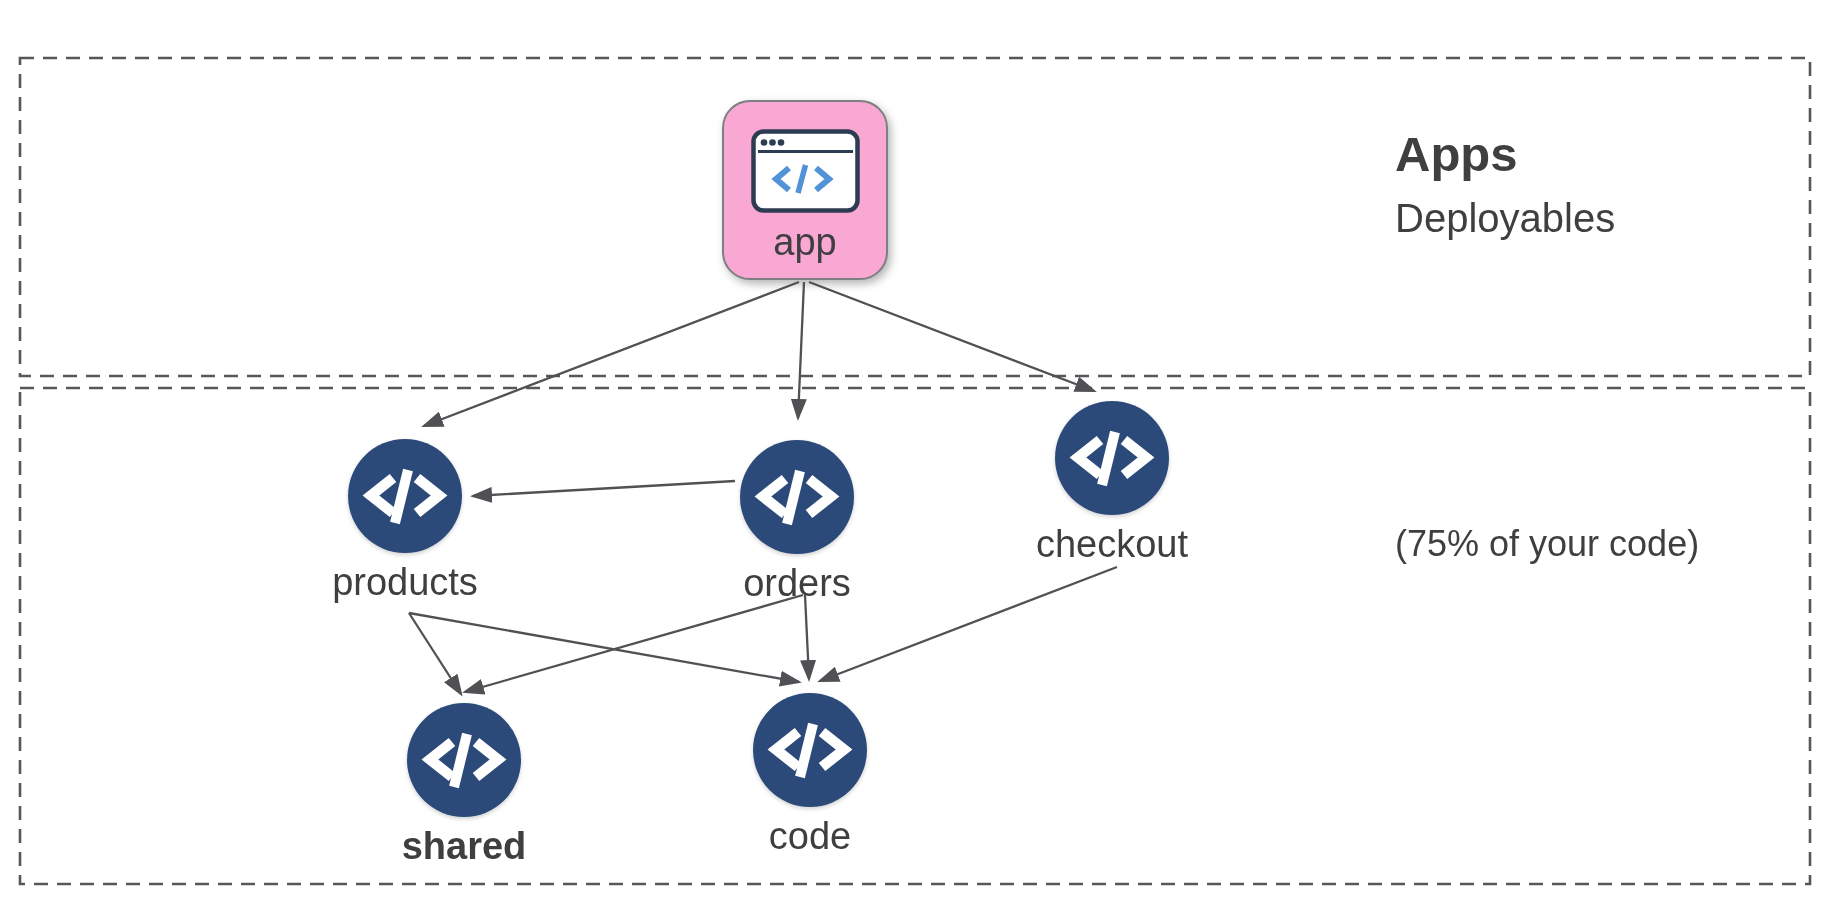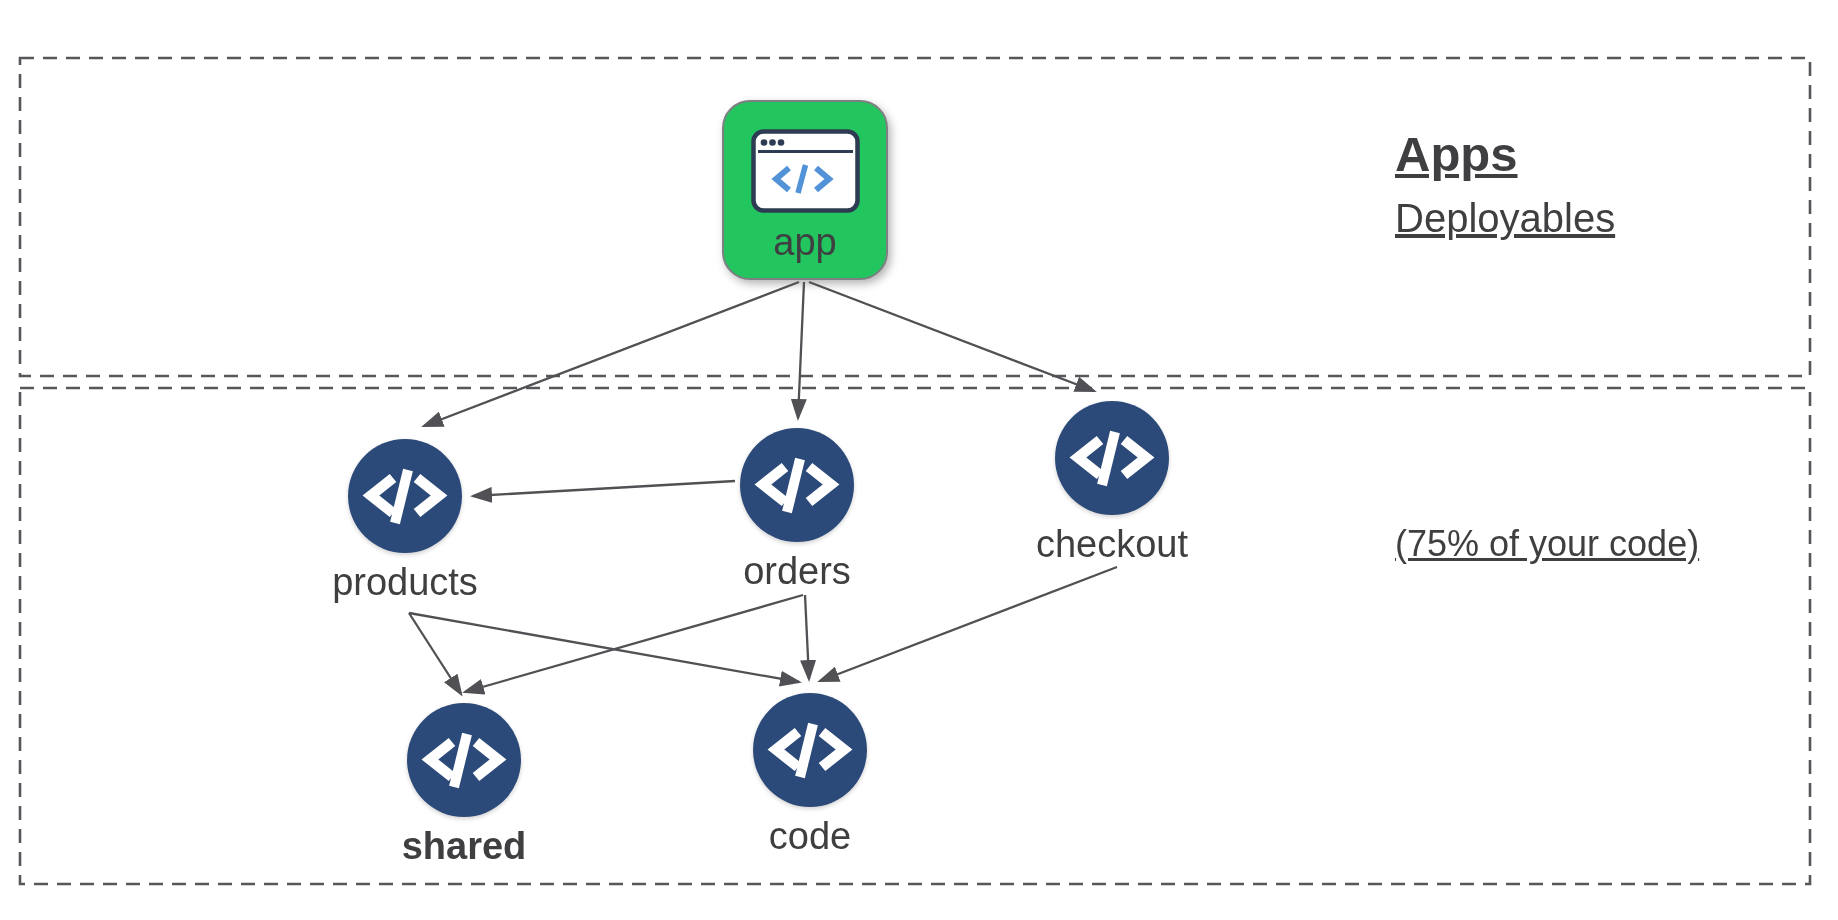--- a/index.html
+++ b/index.html
@@ -14,21 +14,21 @@
   body{font-family:"Liberation Sans","DejaVu Sans",sans-serif;}
   .canvas{position:relative;width:1838px;height:920px;background:#ffffff;overflow:hidden;}
 
   #layer{position:absolute;left:0;top:0;width:1838px;height:920px;}
   .zone-rect{fill:none;stroke:var(--zone-border);stroke-width:2.6;stroke-dasharray:14 9;}
   #edges line{stroke:var(--arrow);stroke-width:2.3;}
 
   
   .app-node{
     position:absolute;width:166px;height:180px;box-sizing:border-box;
-    background:#22c55e;border:2.5px solid #7d7f83;border-radius:28px;
+    background:#f9a8d4;border:2.5px solid #7d7f83;border-radius:28px;
     box-shadow:3px 4px 9px rgba(90,90,90,.45);
     display:flex;flex-direction:column;align-items:center;
   }
   .browser-icon{width:109px;height:84px;margin-top:27px;}
   .browser-icon .bw{fill:#ffffff;stroke:var(--icon-stroke);stroke-width:4.5;}
   .browser-icon circle{fill:var(--icon-stroke);}
   .browser-icon .chrome-line{stroke:var(--icon-stroke);stroke-width:3;}
   .browser-icon .blue-code polyline{fill:none;stroke:var(--icon-code);stroke-width:6;stroke-linejoin:miter;}
   .browser-icon .blue-code line{stroke:var(--icon-code);stroke-width:5.5;}
   .app-label{margin-top:9px;font-size:38px;color:var(--text);line-height:1.1;}
@@ -41,21 +41,21 @@
   }
   .lib-circle svg{position:absolute;inset:0;width:114px;height:114px;}
   .lib-circle polyline{fill:none;stroke:#ffffff;stroke-width:10.5;stroke-linejoin:miter;}
   .lib-circle line{stroke:#ffffff;stroke-width:10;}
   .lib-label{
     position:absolute;top:123px;left:50%;transform:translateX(-50%);
     font-size:38px;color:var(--text);white-space:nowrap;line-height:1.1;
   }
 
   
-  .section-label{position:absolute;color:var(--text);text-decoration:underline;}
+  .section-label{position:absolute;color:var(--text);}
   .zone-title{font-size:49px;font-weight:700;line-height:1.15;}
   .zone-subtitle{font-size:40px;line-height:1.15;margin-top:13px;}
   .zone-subtitle.small{font-size:36px;margin-top:9px;}
 </style>
 </head>
 <body>
 
 <div class="canvas">
 
   <svg id="layer" viewBox="0 0 1838 920">
@@ -109,21 +109,21 @@
       <div class="lib-circle">
         <svg viewBox="0 0 114 114">
           <polyline points="45,39 23,56.5 45,74"></polyline>
           <line x1="60" y1="31" x2="47" y2="84"></line>
           <polyline points="69,39 91,56.5 69,74"></polyline>
         </svg>
       </div>
       <div class="lib-label">products</div>
     </div>
 
-    <div class="lib-node" style="left: 740px; top: 428px;">
+    <div class="lib-node" style="left: 740px; top: 440px;">
       <div class="lib-circle">
         <svg viewBox="0 0 114 114">
           <polyline points="45,39 23,56.5 45,74"></polyline>
           <line x1="60" y1="31" x2="47" y2="84"></line>
           <polyline points="69,39 91,56.5 69,74"></polyline>
         </svg>
       </div>
       <div class="lib-label">orders</div>
     </div>
 

